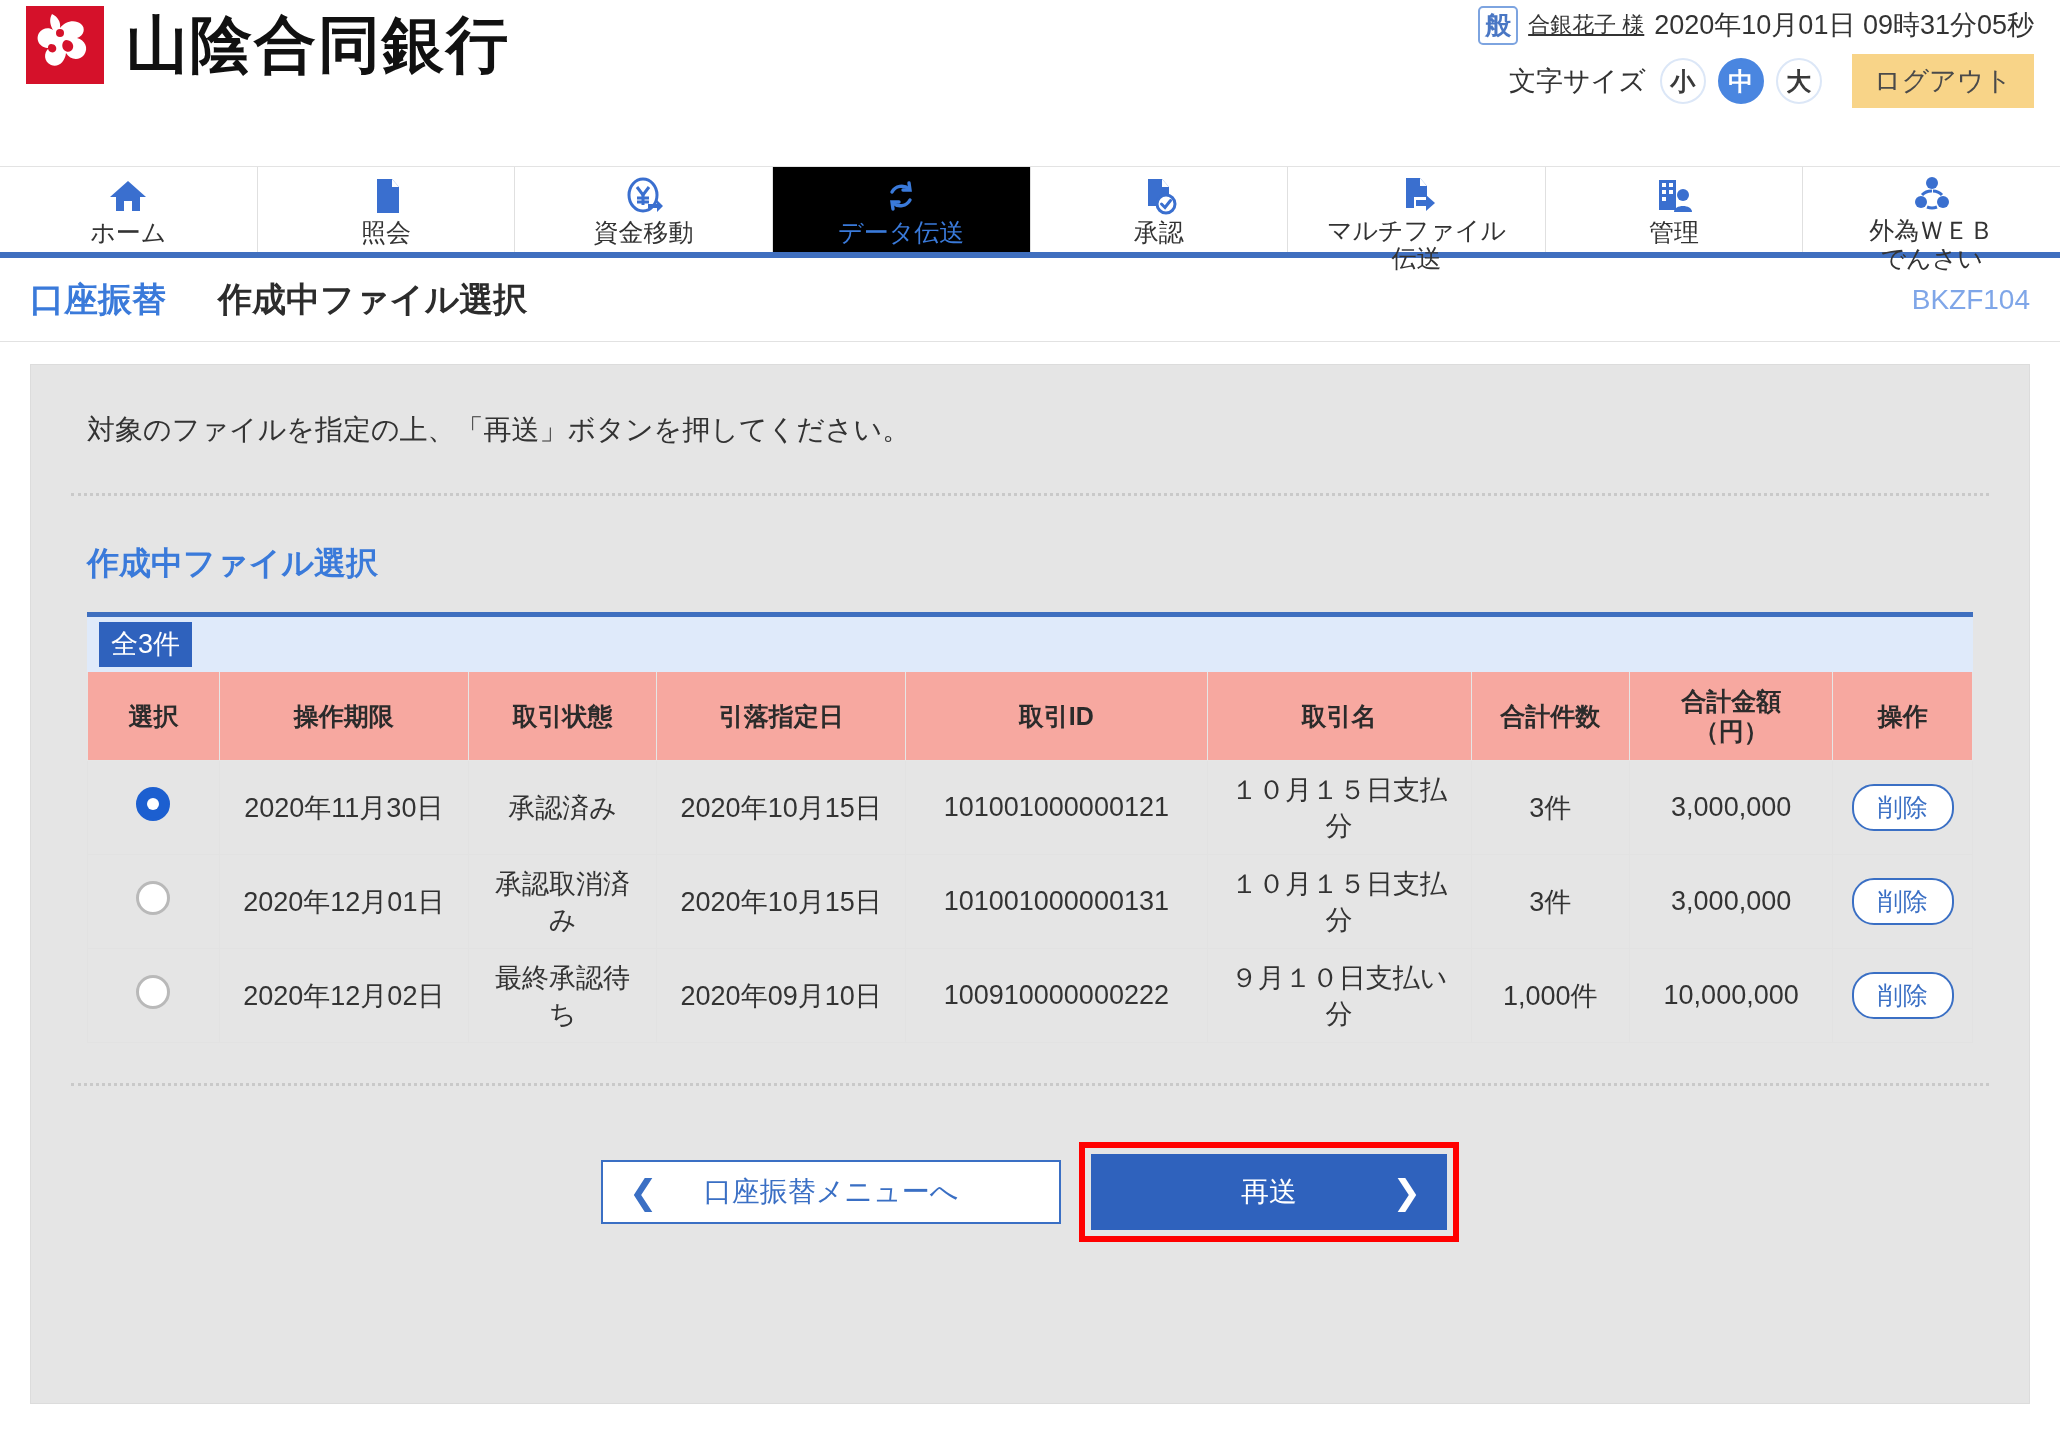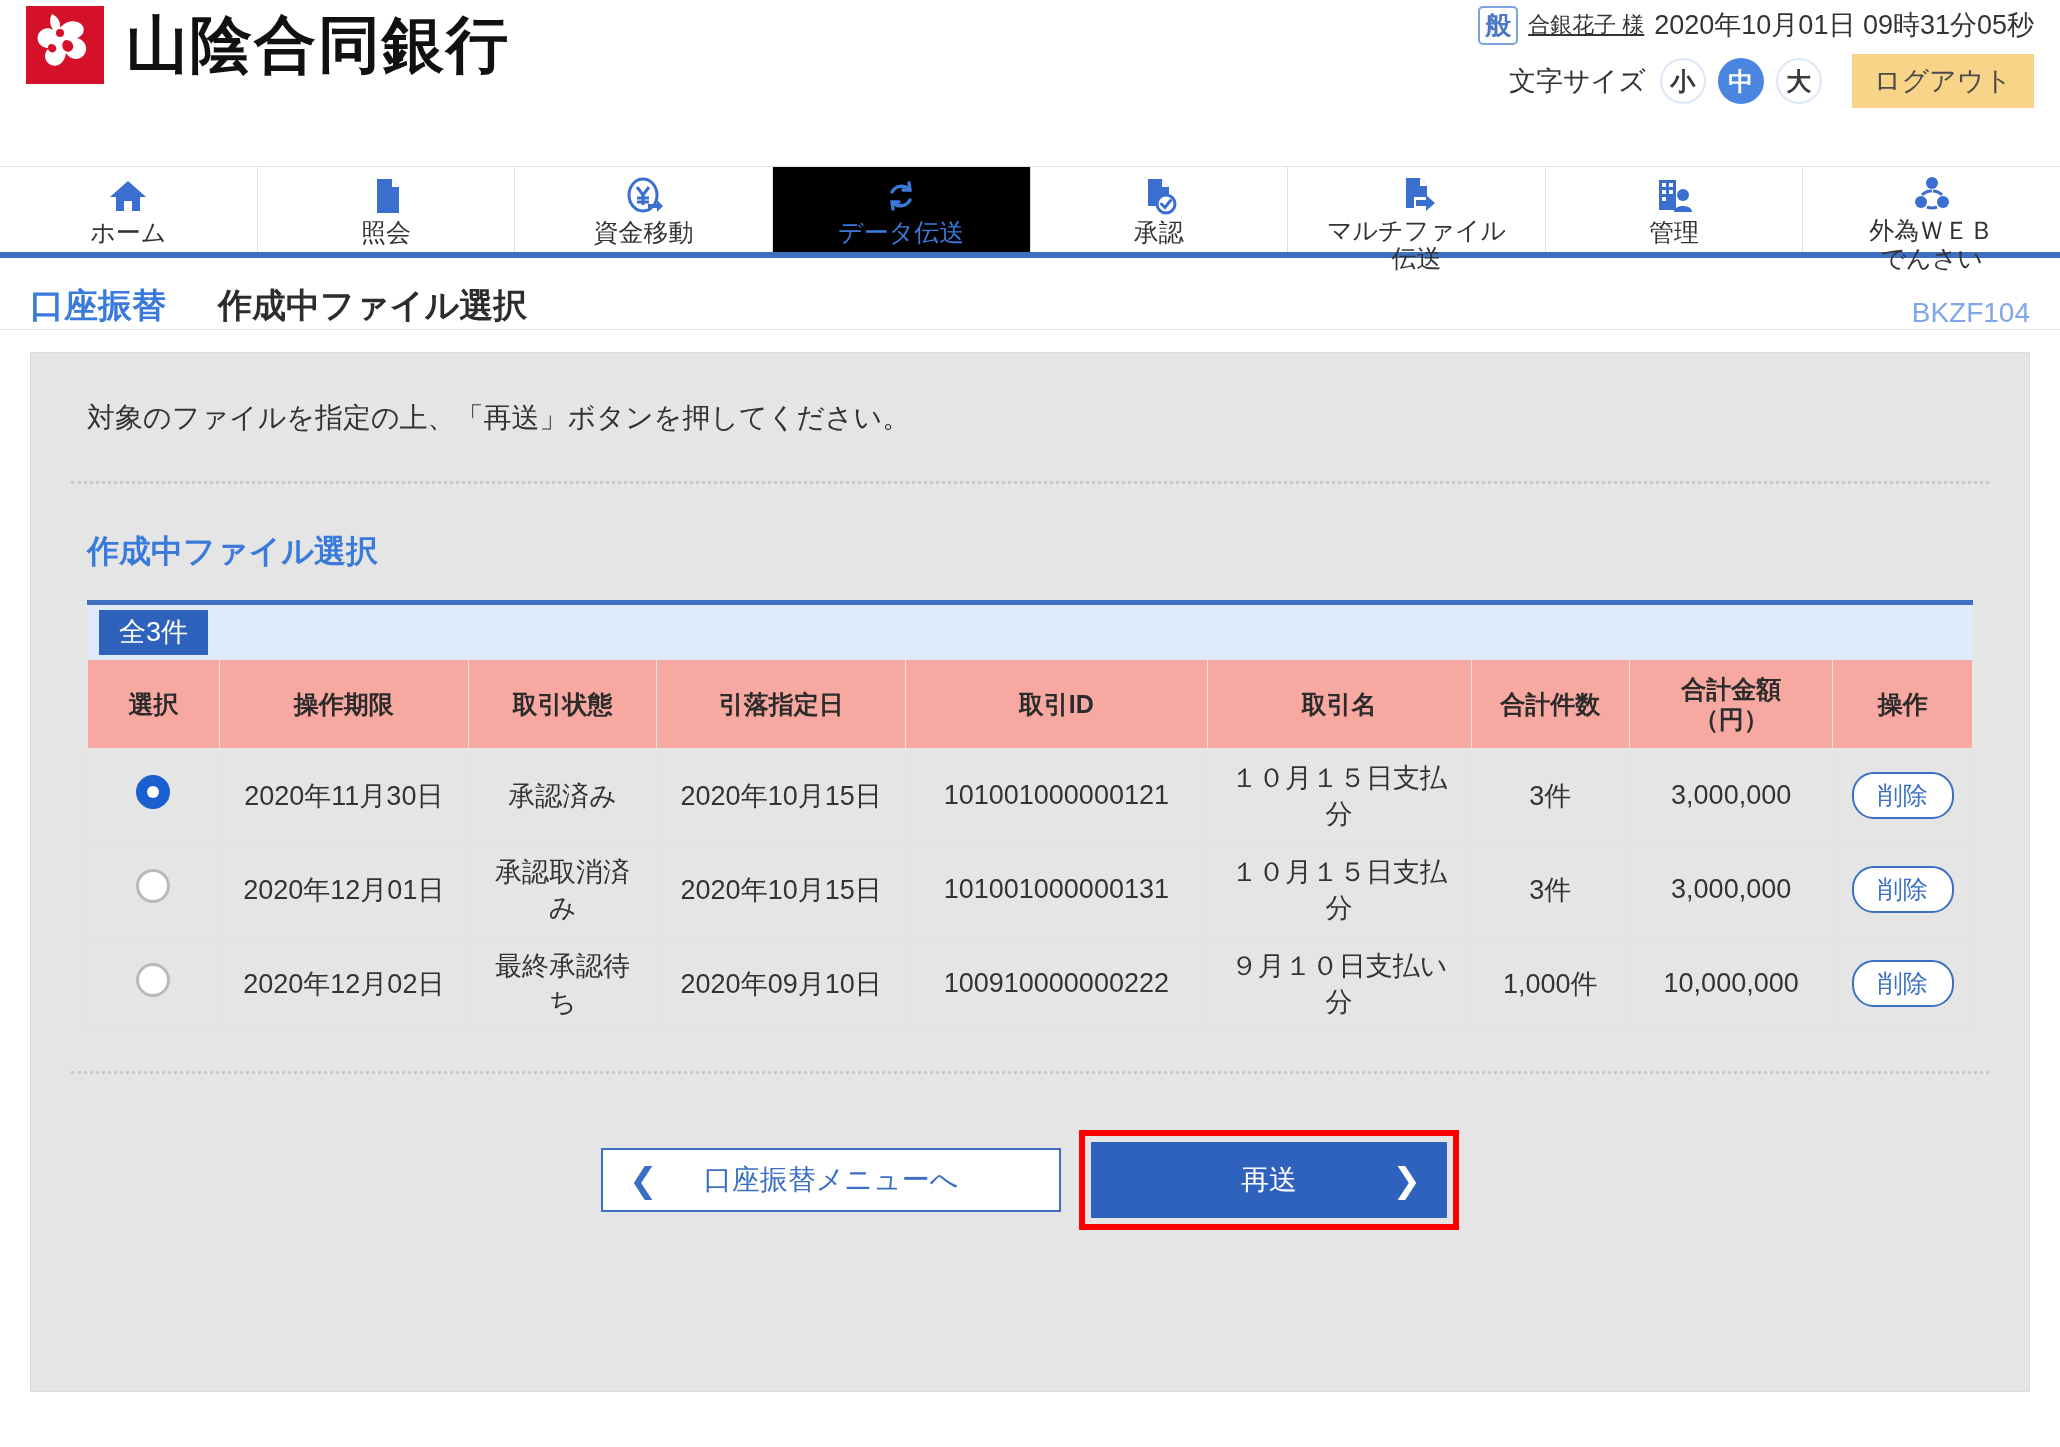--- a/index.html
+++ b/index.html
@@ -144,22 +144,22 @@
     margin-top: 1px;
     text-align: center;
     line-height: 1.12;
     white-space: pre-line;
   }
   .nav-item.active .nav-label { color: #3a7ada; }
 
   
   .page-title-row {
     display: flex;
-    align-items: flex-end;
-    height: 72px;
+    align-items: center;
+    height: 84px;
     padding: 0 30px 0 30px;
     position: relative;
     border-bottom: 1px solid #e2e2e2;
   }
   .pt-category {
     font-size: 34px;
     font-weight: 700;
     color: #3a7ada;
     margin-right: 52px;
   }
@@ -208,21 +208,21 @@
     border-top: 5px solid #3f6fbf;
     height: 60px;
     display: flex;
     align-items: center;
     padding-left: 12px;
   }
   .count-badge {
     background: #2f62bd;
     color: #ffffff;
     font-size: 27px;
-    padding: 6px 20px;
+    padding: 6px 12px;
     line-height: 1.2;
   }
 
   table.filetable {
     width: 100%;
     border-collapse: collapse;
     table-layout: fixed;
   }
   table.filetable th {
     background: #f7a8a0;

